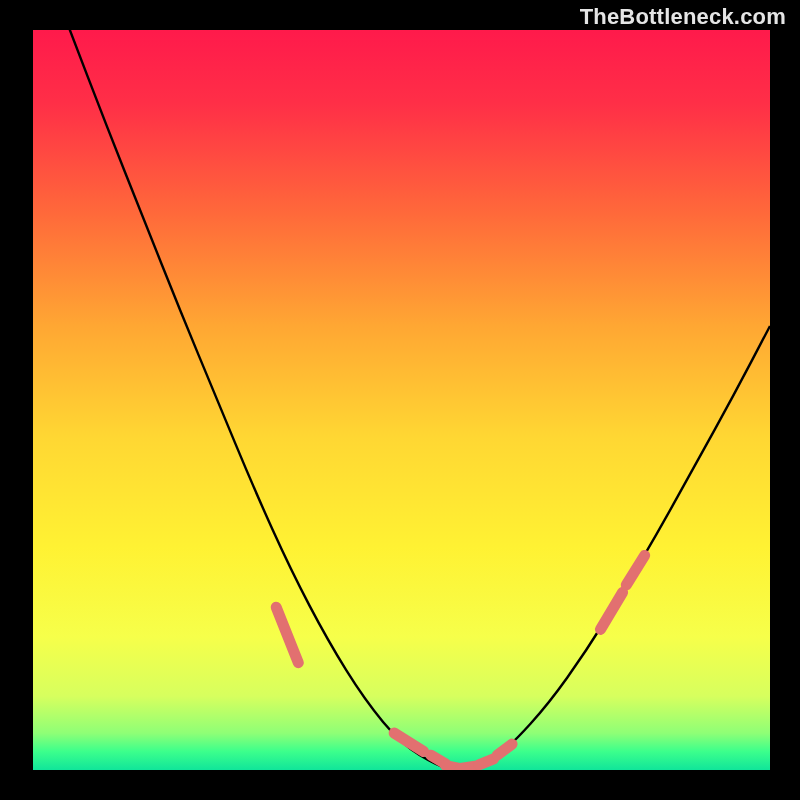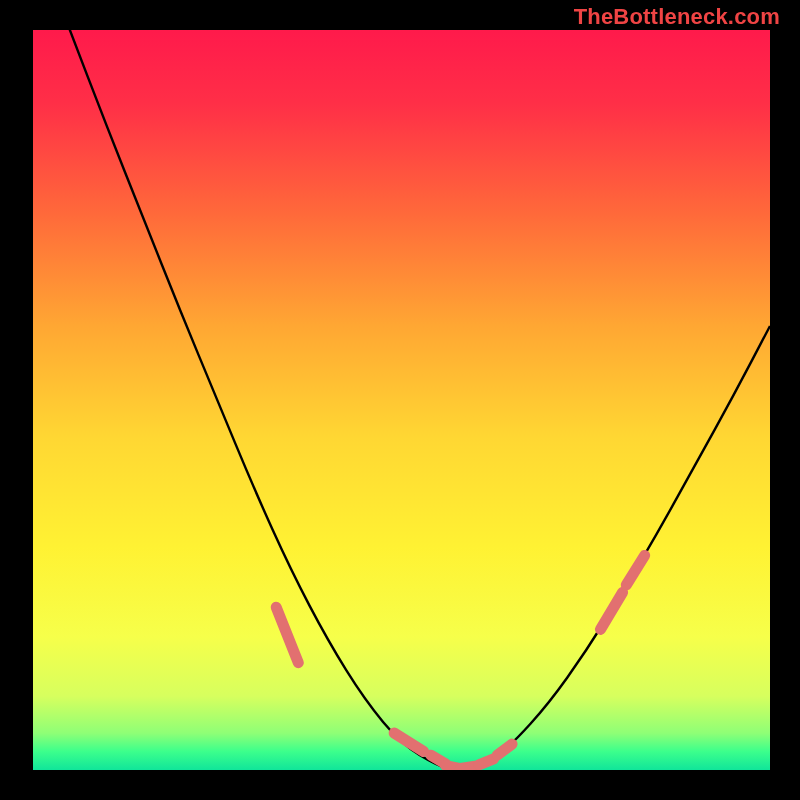--- a/index.html
+++ b/index.html
@@ -15,22 +15,22 @@
     position: absolute;
     left: 0;
     top: 0;
     width: 800px;
     height: 800px;
     background: #000000;
   }
   .watermark {
     position: absolute;
     top: 4px;
-    right: 20px;
-    color: #ef4444;
+    right: 14px;
+    color: #e5e5e5;
     font-size: 22px;
     font-weight: 600;
     letter-spacing: 0.2px;
     user-select: none;
   }
   svg {
     position: absolute;
     left: 0;
     top: 0;
   }

